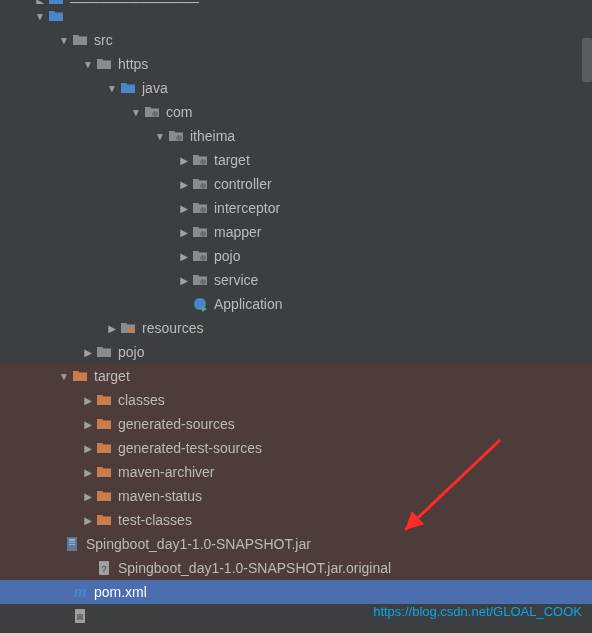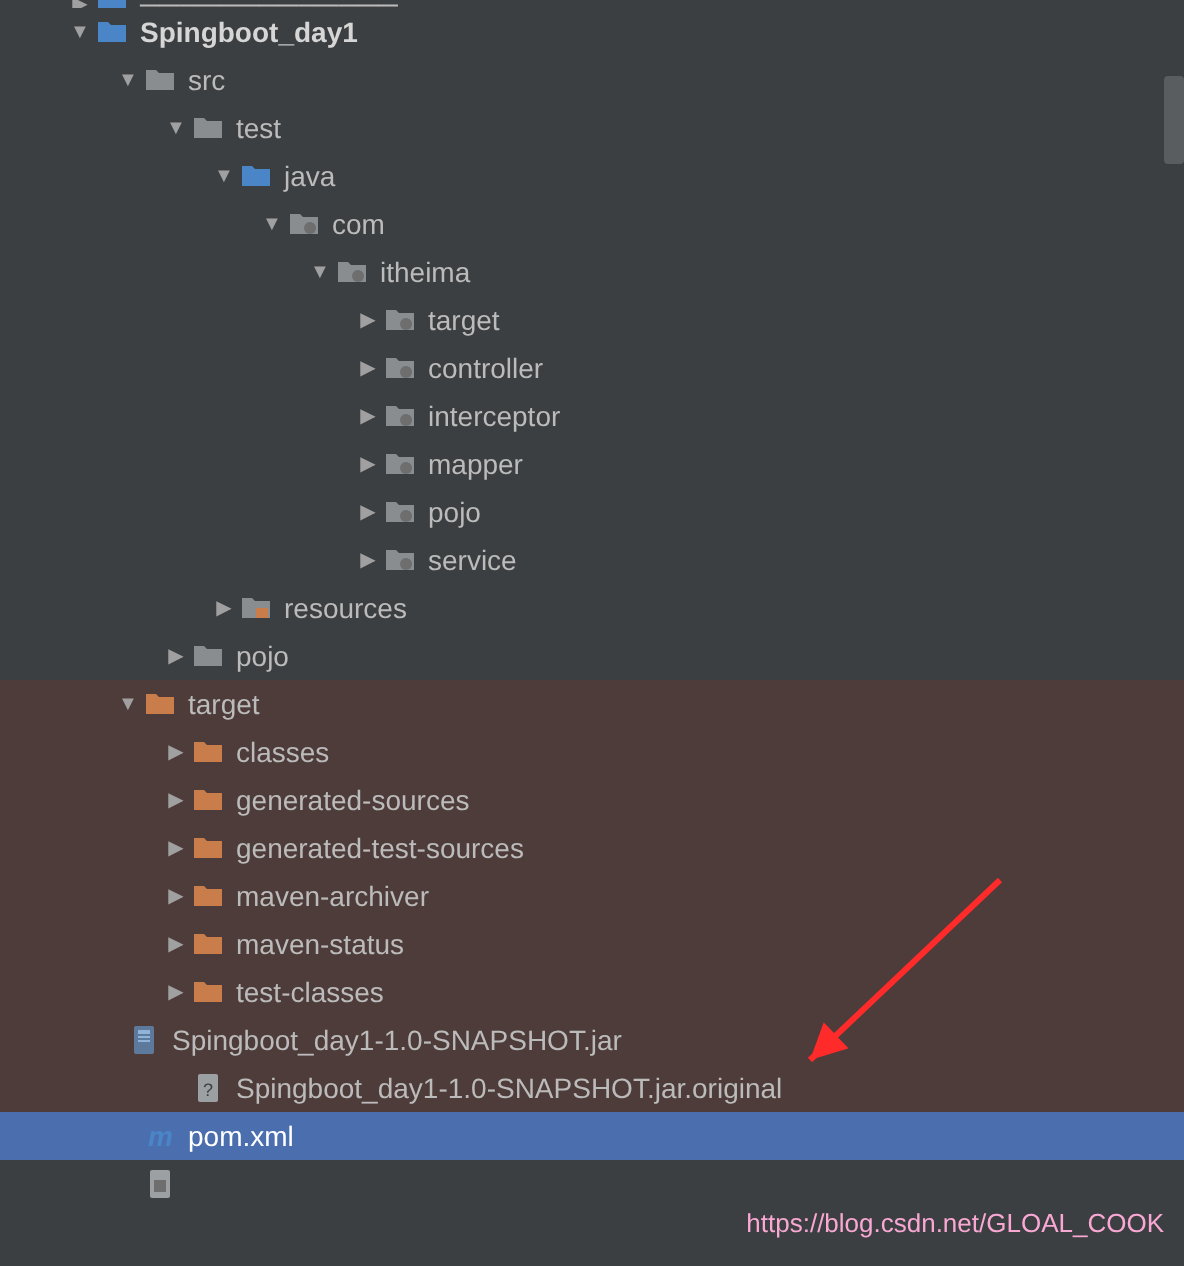--- a/index.html
+++ b/index.html
@@ -42,21 +42,21 @@
       margin-right: 6px;
       flex-shrink: 0;
     }
     .label { color: #bbbbbb; }
     .label.bold { font-weight: 600; color: #d6d6d6; }
     .row.selected .label { color: #ffffff; }
     .watermark {
       position: absolute;
       bottom: 14px;
       right: 10px;
-      color: #f9a8d4;
+      color: #0ea5e9;
       font-size: 13px;
       z-index: 5;
       pointer-events: none;
     }
     .scrollbar {
       position: absolute;
       right: 0;
       top: 38px;
       width: 10px;
       height: 44px;
@@ -84,39 +84,38 @@
       </span>
       <span class="label">─────────────</span>
     </div>
     <div class="row" style="padding-left: 32px;">
       <span class="arrow">▼</span>
       <span class="icon">
         <svg viewBox="0 0 16 16">
           <path fill="#4a86c7" d="M1 3h5l1.5 1.5H15V13H1z"></path>
         </svg>
       </span>
-      <span class="label bold">Spingboot_day1</span>
     </div>
     <div class="row" style="padding-left: 56px;">
       <span class="arrow">▼</span>
       <span class="icon">
         <svg viewBox="0 0 16 16">
           <path fill="#8a8d8f" d="M1 3h5l1.5 1.5H15V13H1z"></path>
         </svg>
       </span>
       <span class="label">src</span>
     </div>
     <div class="row" style="padding-left: 80px;">
       <span class="arrow">▼</span>
       <span class="icon">
         <svg viewBox="0 0 16 16">
           <path fill="#8a8d8f" d="M1 3h5l1.5 1.5H15V13H1z"></path>
         </svg>
       </span>
-      <span class="label">test</span>
+      <span class="label">https</span>
     </div>
     <div class="row" style="padding-left: 104px;">
       <span class="arrow">▼</span>
       <span class="icon">
         <svg viewBox="0 0 16 16">
           <path fill="#4a86c7" d="M1 3h5l1.5 1.5H15V13H1z"></path>
         </svg>
       </span>
       <span class="label">java</span>
     </div>
@@ -192,20 +191,30 @@
     </div>
     <div class="row" style="padding-left: 176px;">
       <span class="arrow">▶</span>
       <span class="icon">
         <svg viewBox="0 0 16 16">
           <path fill="#8a8d8f" d="M1 3h5l1.5 1.5H15V13H1z"></path>
           <circle cx="11" cy="10" r="3" fill="#6e6e6e"></circle>
         </svg>
       </span>
       <span class="label">service</span>
+    </div>
+    <div class="row" style="padding-left: 176px;">
+      <span class="arrow none">▶</span>
+      <span class="icon">
+        <svg viewBox="0 0 16 16">
+          <circle cx="8" cy="8" r="6" fill="#4a86c7"></circle>
+          <path fill="#59a869" d="M10 10 l5 3 -5 3 z"></path>
+        </svg>
+      </span>
+      <span class="label">Application</span>
     </div>
     <div class="row" style="padding-left: 104px;">
       <span class="arrow">▶</span>
       <span class="icon">
         <svg viewBox="0 0 16 16">
           <path fill="#8a8d8f" d="M1 3h5l1.5 1.5H15V13H1z"></path>
           <rect x="8" y="8" width="6" height="5" fill="#c87d4a"></rect>
         </svg>
       </span>
       <span class="label">resources</span>

